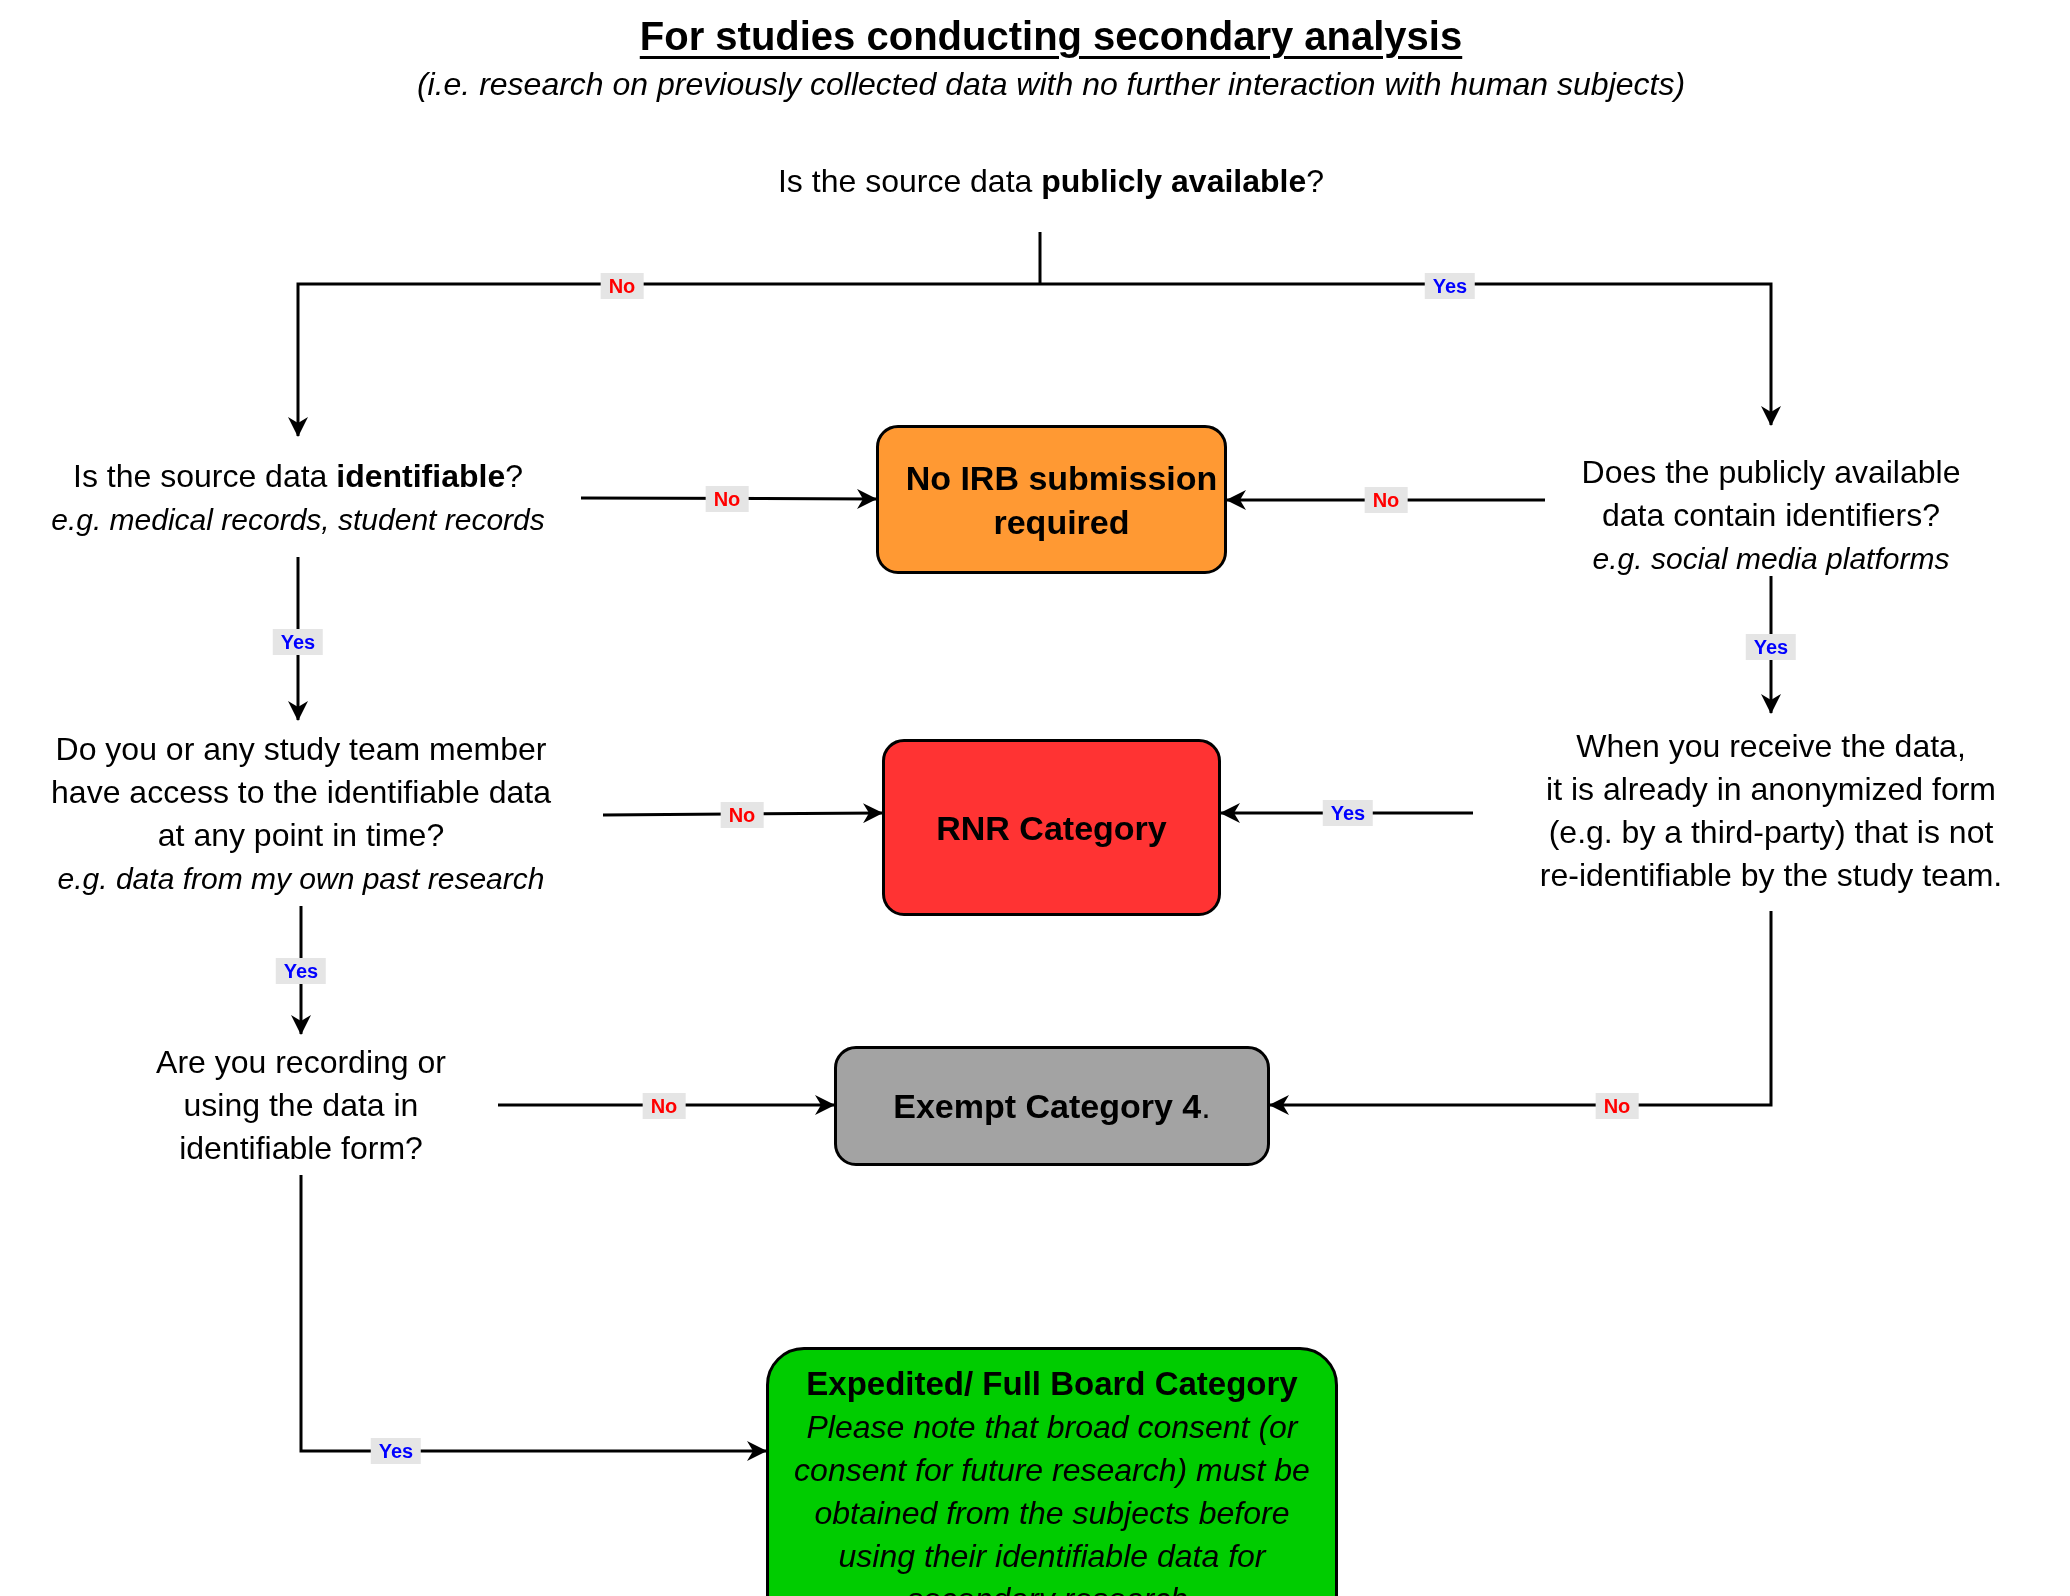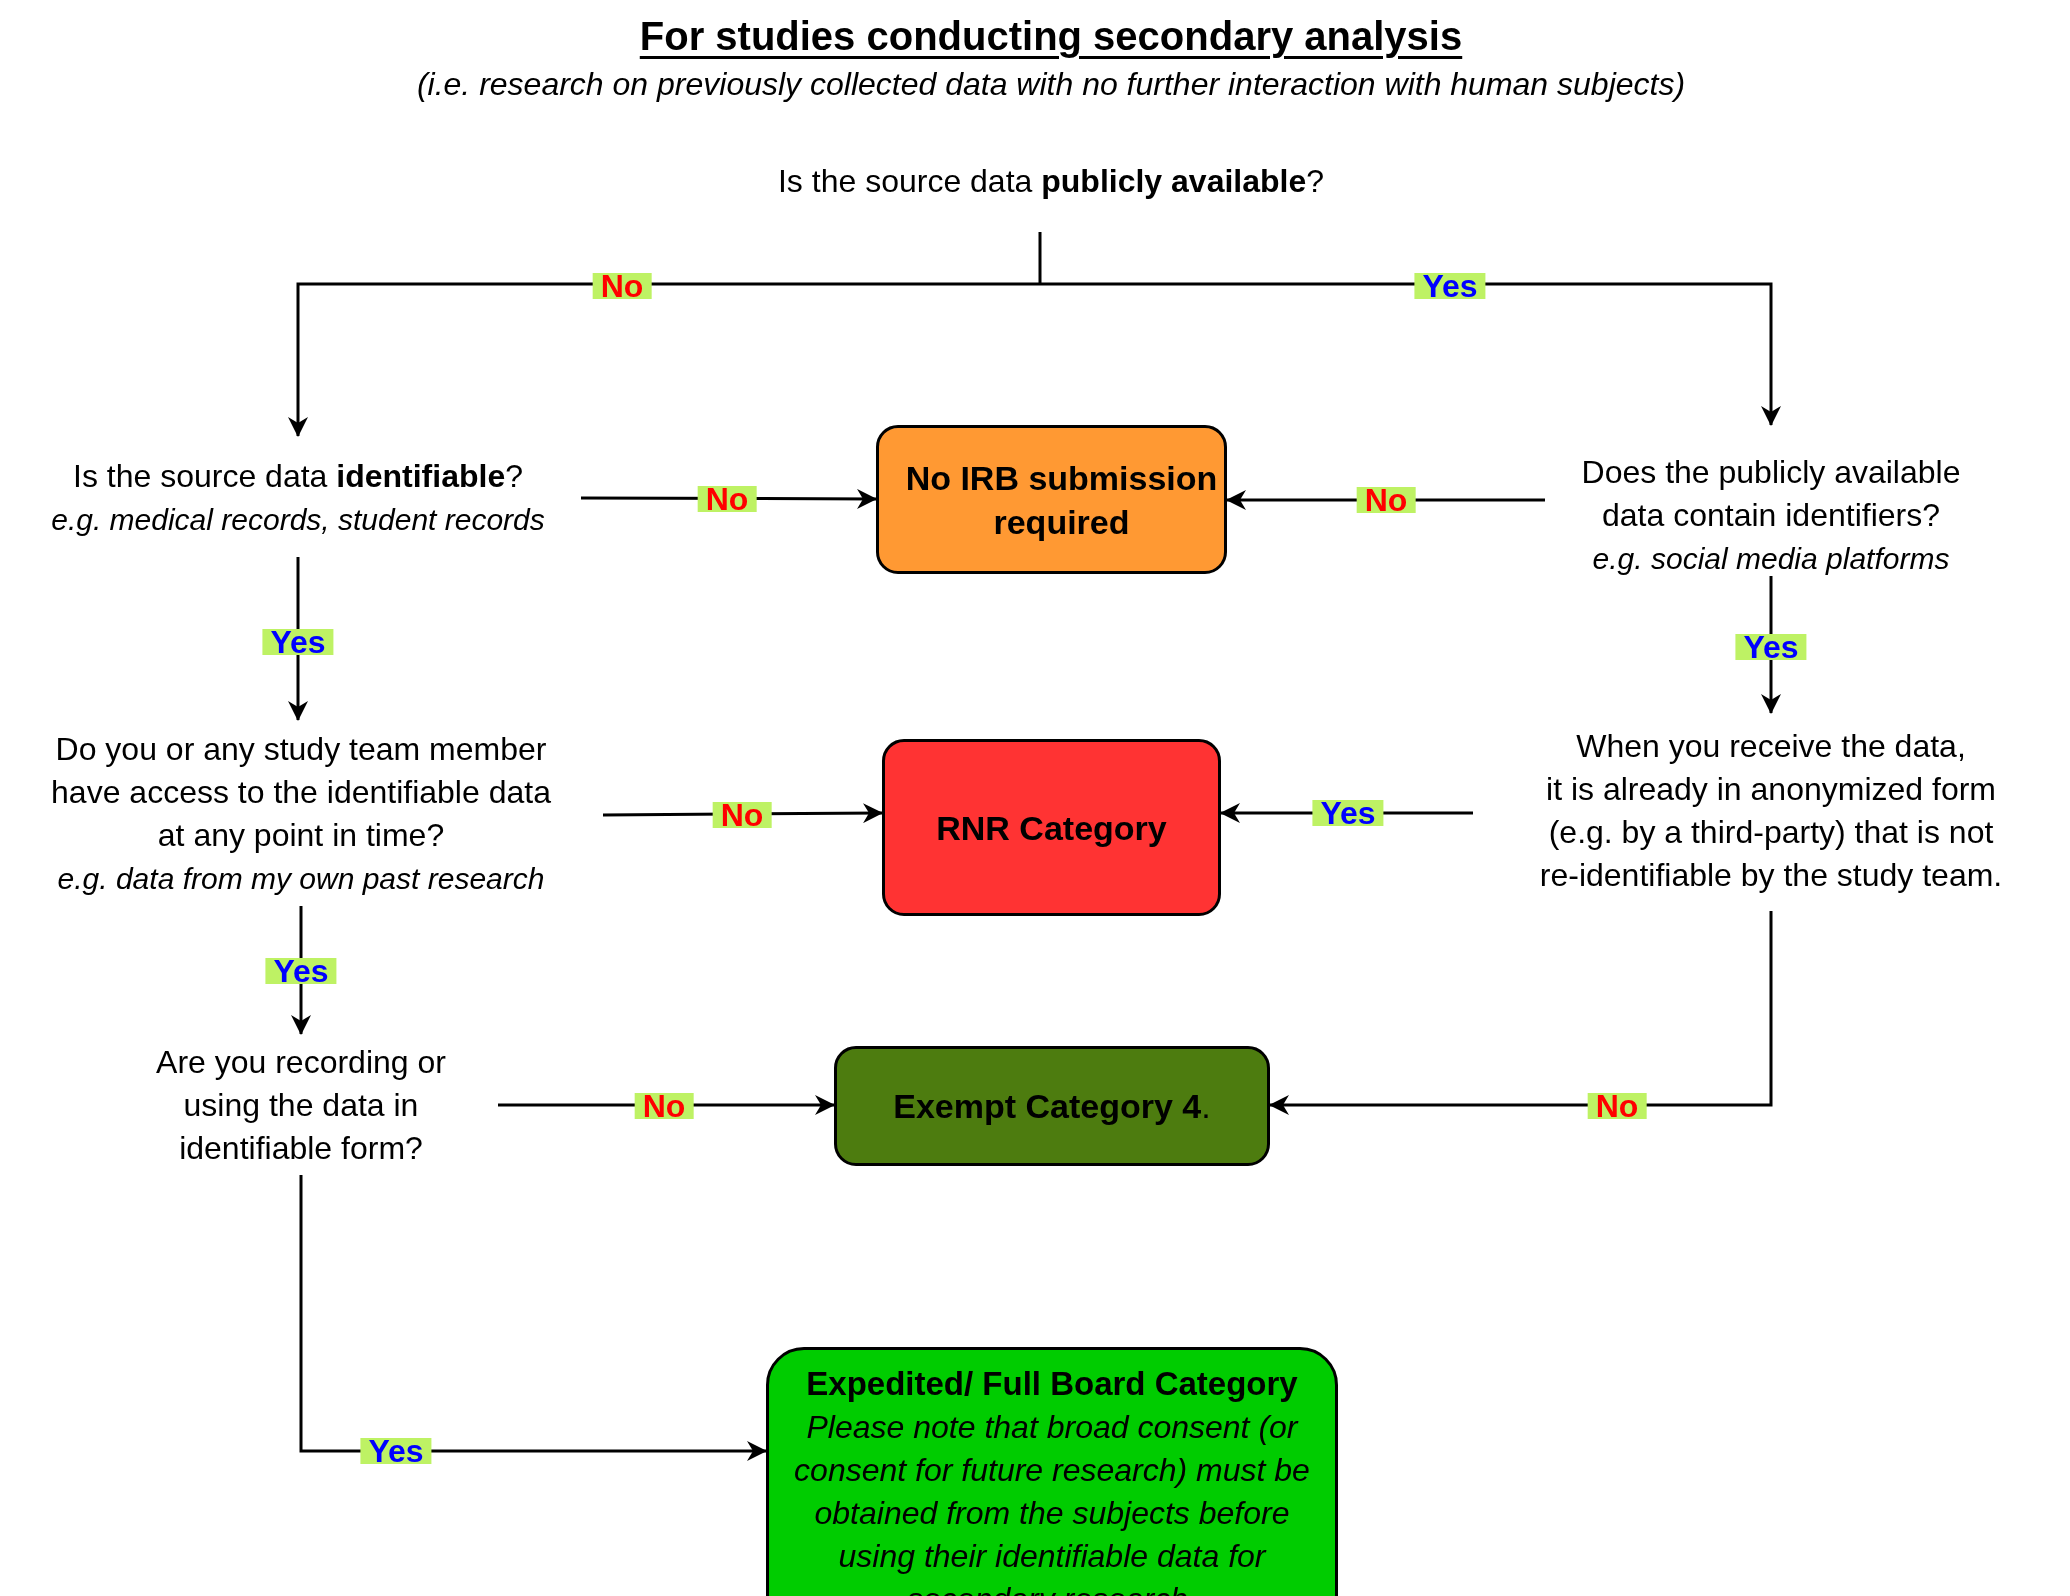--- a/index.html
+++ b/index.html
@@ -14,21 +14,21 @@
   .box { position:absolute; border:3px solid #000; border-radius:22px; box-sizing:border-box;
          display:flex; flex-direction:column; align-items:center; justify-content:center; text-align:center; }
   .box .bt { font-weight:bold; font-size:34px; line-height:44px; }
   #box-noirb { left:876px; top:425px; width:351px; height:149px; background:#FF9933; }
   #box-rnr { left:882px; top:739px; width:339px; height:177px; background:#FF3333; }
   #box-exempt { left:834px; top:1046px; width:436px; height:120px; background:#3399FF; }
   #box-exp { left:766px; top:1307px; width:572px; height:288px; background:#00CC00; border-radius:38px;margin-top:40px; }
   #box-exp .bt { font-size:33px; line-height:44px; }
   #box-exp .note { font-style:italic; font-size:32px; line-height:43px; }
   svg#connectors { position:absolute; left:0; top:0; }
-  .lbl { position:absolute; transform:translate(-50%,-50%); font-weight:bold; font-size:32px; background:#bef264; padding:0 8px; line-height:26px; }
+  .lbl { position:absolute; transform:translate(-50%,-50%); font-weight:bold; font-size:20px; background:#e5e5e5; padding:0 8px; line-height:26px; }
   .lbl.no { color:#FF0000; }
   .lbl.yes { color:#0000FF; }
 </style>
 </head>
 <body>
 
 <svg id="connectors" width="2070" height="1596" viewBox="0 0 2070 1596">
   <defs>
     <marker id="ah" viewBox="0 0 20 20" refX="19" refY="10" markerWidth="20" markerHeight="20" markerUnits="userSpaceOnUse" orient="auto">
       <path d="M0,0 L20,10 L0,20 L6,10 Z" fill="#000"></path>
@@ -89,21 +89,21 @@
   <div>identifiable form?</div>
 </div>
 
 <div id="box-noirb" class="box" style="background: rgb(255, 153, 51); padding-left: 20px;">
   <div class="bt">No IRB submission</div>
   <div class="bt">required</div>
 </div>
 <div id="box-rnr" class="box" style="background: rgb(255, 51, 51);">
   <div class="bt">RNR Category</div>
 </div>
-<div id="box-exempt" class="box" style="background: #4d7c0f; text-align: center;">
+<div id="box-exempt" class="box" style="background: #a3a3a3; text-align: center;">
   <div class="bt"><span>Exempt Category 4</span><span style="font-weight:normal">.</span></div>
 </div>
 <div id="box-exp" class="box" style="background: rgb(0, 204, 0);">
   <div class="bt">Expedited/ Full Board Category</div>
   <div class="note">Please note that broad consent (or</div>
   <div class="note">consent for future research) must be</div>
   <div class="note">obtained from the subjects before</div>
   <div class="note">using their identifiable data for</div>
   <div class="note">secondary research.</div>
 </div>

